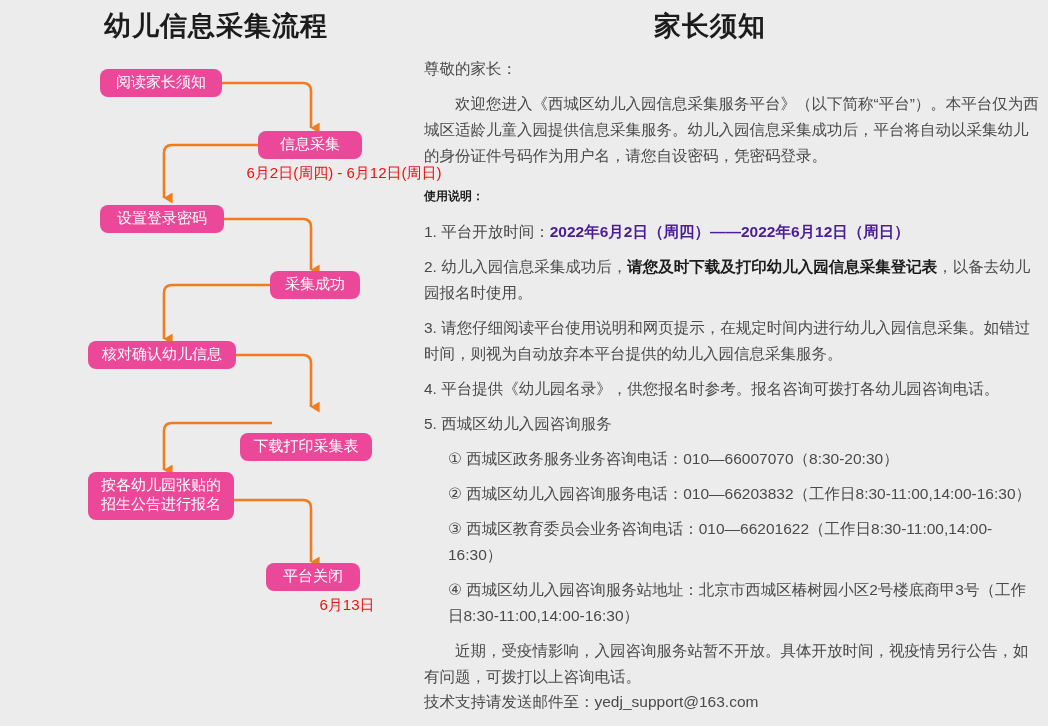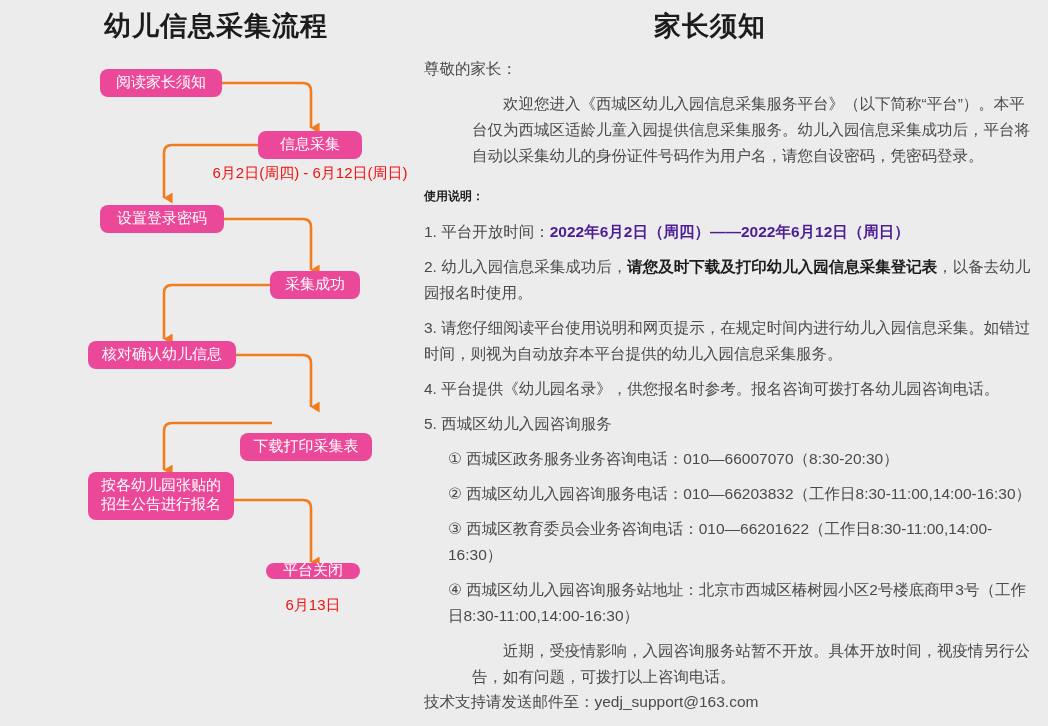--- a/index.html
+++ b/index.html
@@ -49,20 +49,21 @@
     padding: 0 10px;
     white-space: pre;
     font-family: Liberation Mono, monospace;
   }
   .note {
     position: absolute;
     color: #f01010;
     font-size: 15px;
     white-space: nowrap;
     text-align: center;
+    margin-left: 34px;
   }
   #flow-svg {
     position: absolute;
     left: 0; top: 0;
     width: 418px;
     height: 726px;
     pointer-events: none;
   }
 
   
@@ -80,21 +81,21 @@
   .notice-body {
     position: absolute;
     left: 6px;
     top: 56px;
     width: 616px;
     font-size: 15.5px;
     line-height: 26px;
     color: #4a4a4a;
   }
   .p { margin: 0 0 9px 0; }
-  .p.indent { text-indent: 2em; margin-left: 48px; }
+  .p.indent { text-indent: 2em; }
   .p.sub { margin-left: 24px; }
   .section-head {
     font-weight: bold;
     color: #1c1c1c;
     font-size: 12px;
     margin: 14px 0 10px 0;
   }
   .red-bold { color: #4c1d95; font-weight: bold; }
   .strong-dark { color: #1c1c1c; font-weight: bold; }
   .footer-note {
@@ -146,21 +147,21 @@
 
   <div class="node" style="left:270px; top:271px; width:90px; height:28px;">采集成功</div>
 
   <div class="node" style="left:88px; top:341px; width:148px; height:28px;">核对确认幼儿信息</div>
 
   <div class="node" style="left:240px; top:409px; width:132px; height:28px;margin-top:24px;">下载打印采集表</div>
 
   <div class="node" style="left:88px; top:472px; width:146px; height:48px;">按各幼儿园张贴的
 招生公告进行报名</div>
 
-  <div class="node" style="left:266px; top:563px; width:94px; height:16px;">平台关闭</div>
+  <div class="node" style="left:266px; top:563px; width:94px; height:28px;">平台关闭</div>
 
   <div class="note" style="left:266px; top:596px; width:94px;">6月13日</div>
 </div>
 
 <div id="notice-panel">
 
   <div class="panel-title" id="notice-title">家长须知</div>
 
   <div class="notice-body">
 

